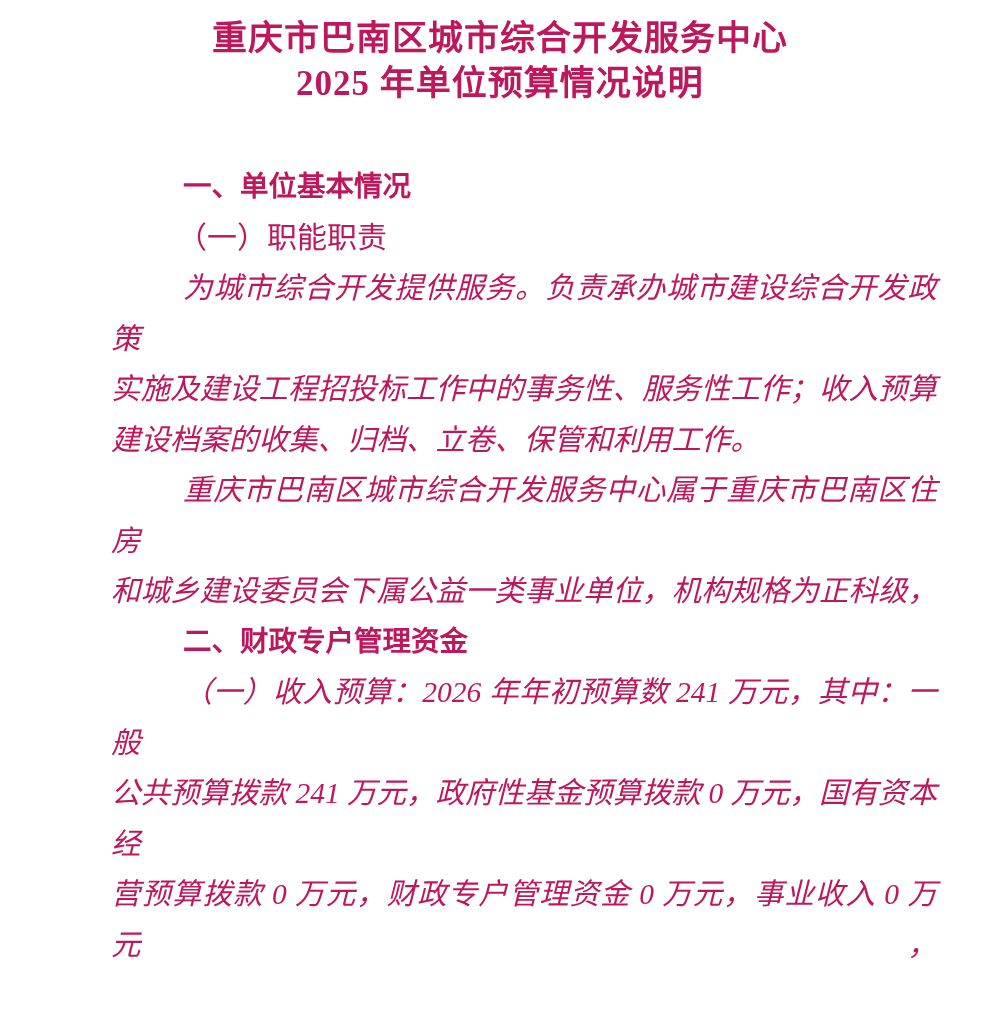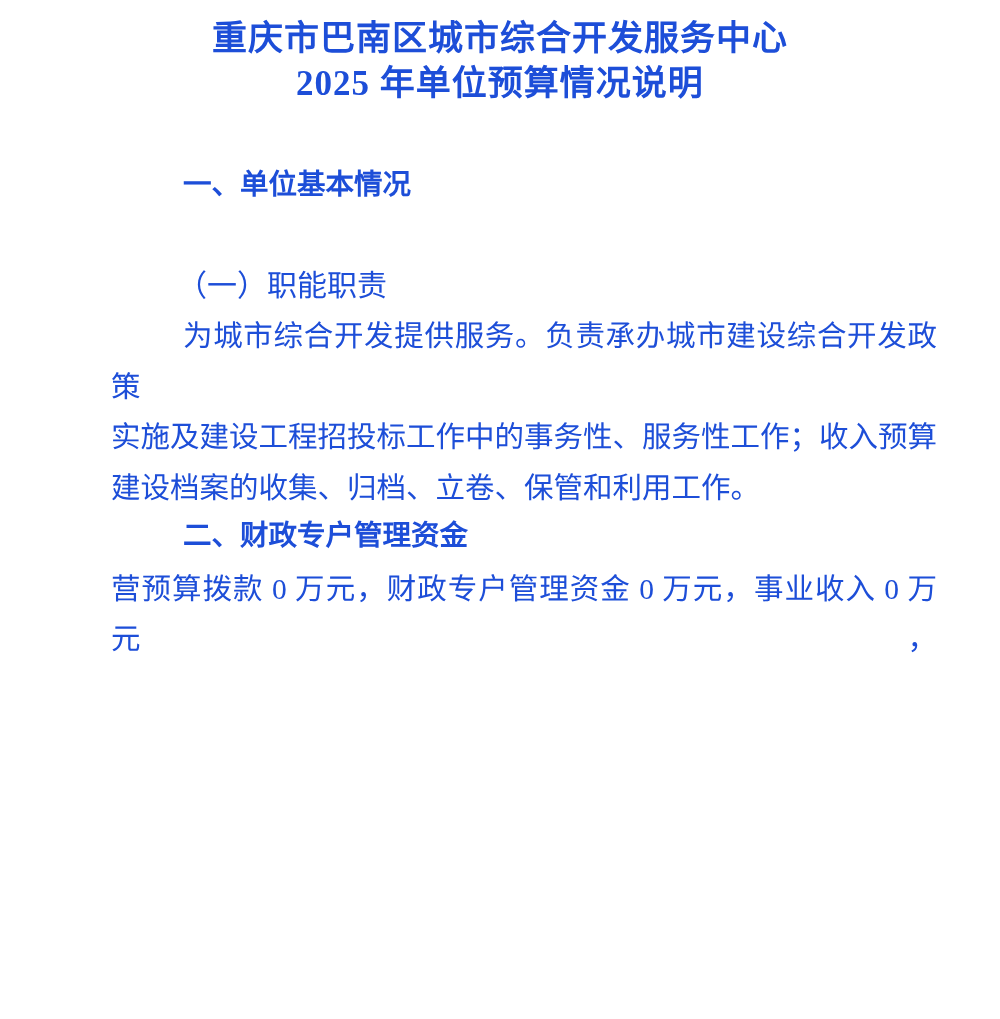--- a/index.html
+++ b/index.html
@@ -5,56 +5,56 @@
   html, body {
     margin: 0;
     padding: 0;
     background: #ffffff;
   }
   .page {
     position: relative;
     width: 1000px;
     height: 1019px;
     background: #ffffff;
-    color: #1d4ed8;
+    color: #be185d;
     overflow: hidden;
     font-family: "Liberation Serif", "DejaVu Serif", serif;
   }
   .doc-title {
     padding-top: 16px;
     text-align: center;
     font-family: "Liberation Serif", "DejaVu Serif", serif;
     font-weight: bold;
     font-size: 35px;
     line-height: 45px;
     letter-spacing: 1px;
   }
   .content {
     margin-left: 111px;
     margin-top: 56px;
     width: 826px;
     font-size: 29.5px;
     line-height: 50.5px;
   }
   .sec-heading {
-    font-family: Liberation Mono, monospace;
+    font-family: Liberation Serif, serif;
     font-weight: bold;
     font-size: 28.5px;
     text-indent: 72px;
     white-space: nowrap;
   }
   .sub-heading {
     font-size: 30px;
     text-indent: 66px;
     white-space: nowrap;
-    margin-top: 48px;
   }
   .line {
     text-align: justify;
     text-align-last: justify;
+    font-style: italic;
   }
   .line.first {
     text-indent: 72px;
   }
   .line.last {
     text-align: left;
     text-align-last: left;
   }
 </style>
 </head>
@@ -74,23 +74,27 @@
     <div class="sub-heading">（一）职能职责</div>
 
     <div>
       <div class="line first">为城市综合开发提供服务。负责承办城市建设综合开发政策</div>
       <div class="line">实施及建设工程招投标工作中的事务性、服务性工作；收入预算</div>
       <div class="line last">建设档案的收集、归档、立卷、保管和利用工作。</div>
     </div>
 
 
     <div>
+      <div class="line first">重庆市巴南区城市综合开发服务中心属于重庆市巴南区住房</div>
+      <div class="line">和城乡建设委员会下属公益一类事业单位，机构规格为正科级，</div>
     </div>
 
     <div class="sec-heading">二、财政专户管理资金</div>
 
     <div>
+      <div class="line first">（一）收入预算：2026 年年初预算数 241 万元，其中：一般</div>
+      <div class="line">公共预算拨款 241 万元，政府性基金预算拨款 0 万元，国有资本经</div>
       <div class="line">营预算拨款 0 万元，财政专户管理资金 0 万元，事业收入 0 万元，</div>
 
     </div>
 
   </div>
 </div>
 
 </body></html>

